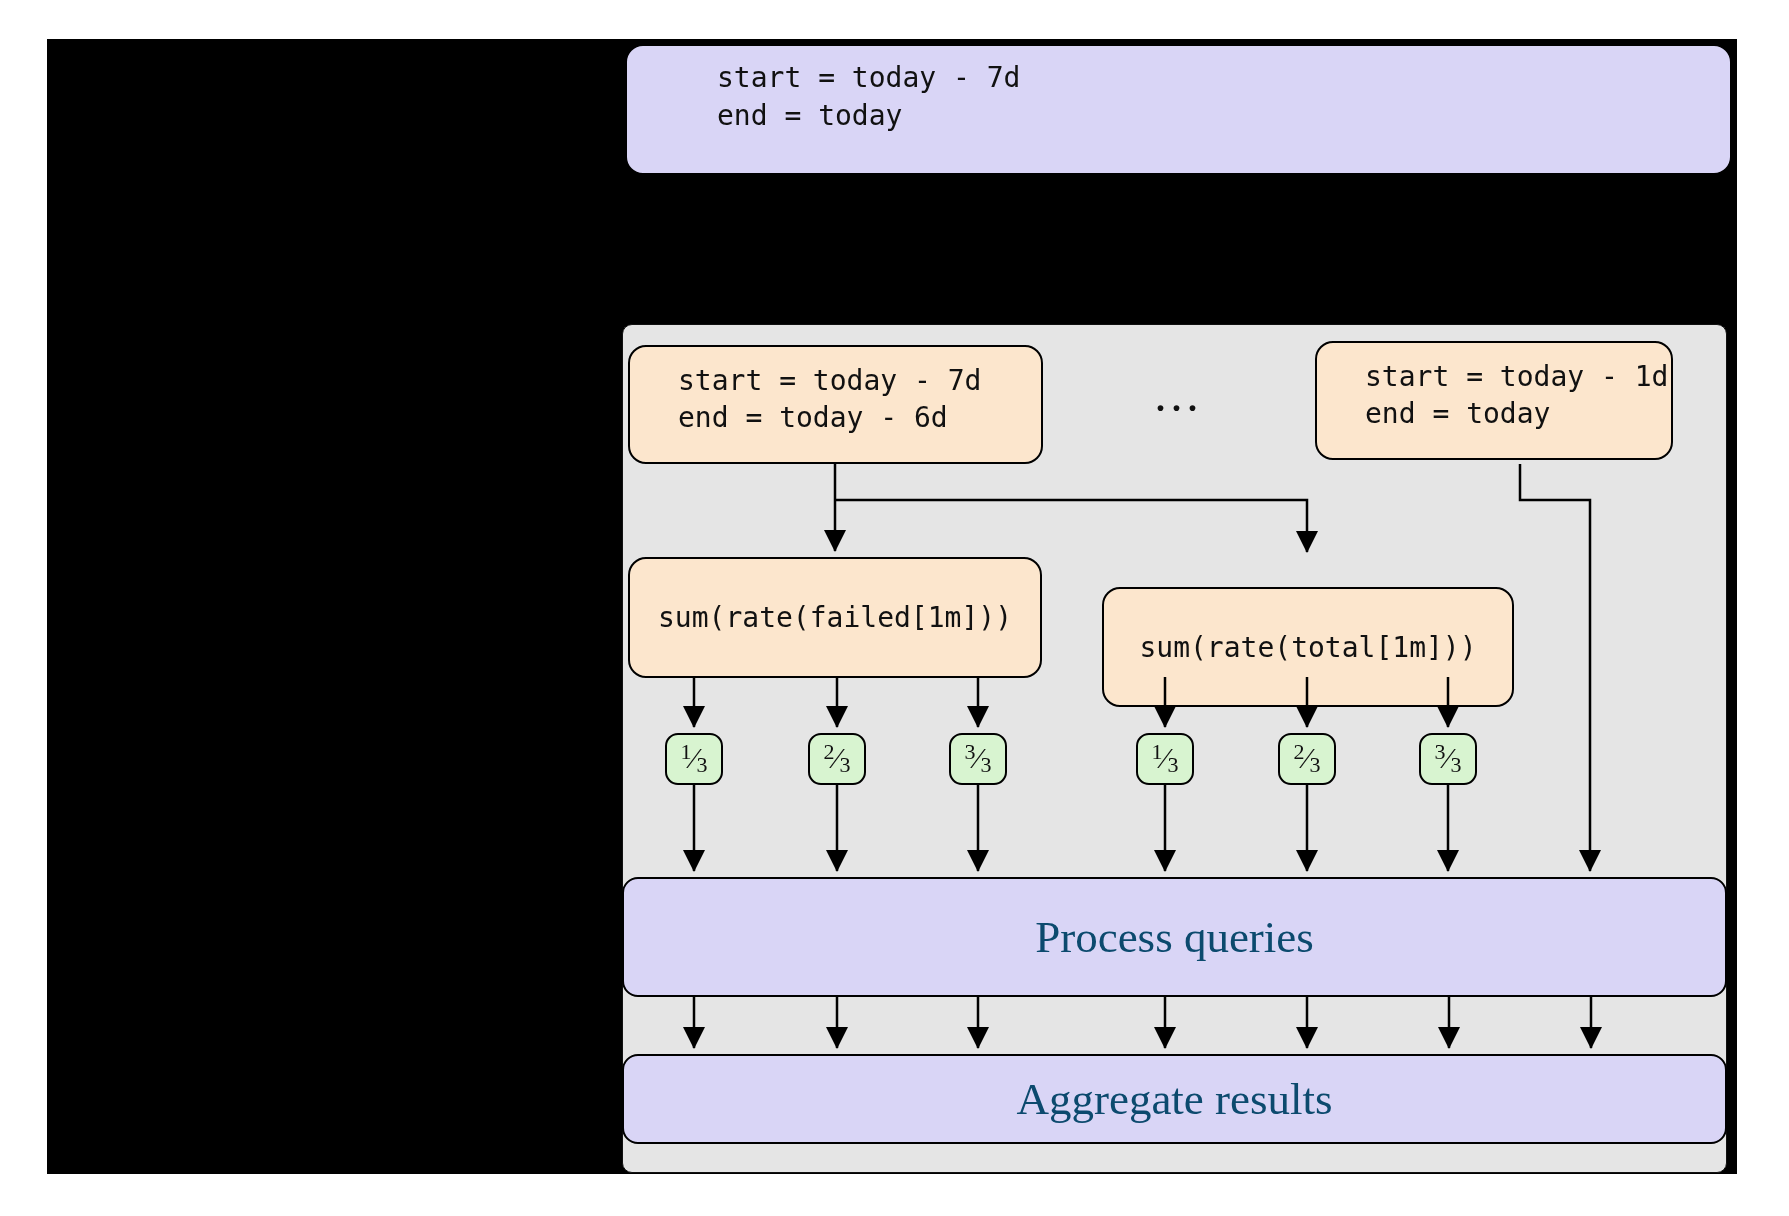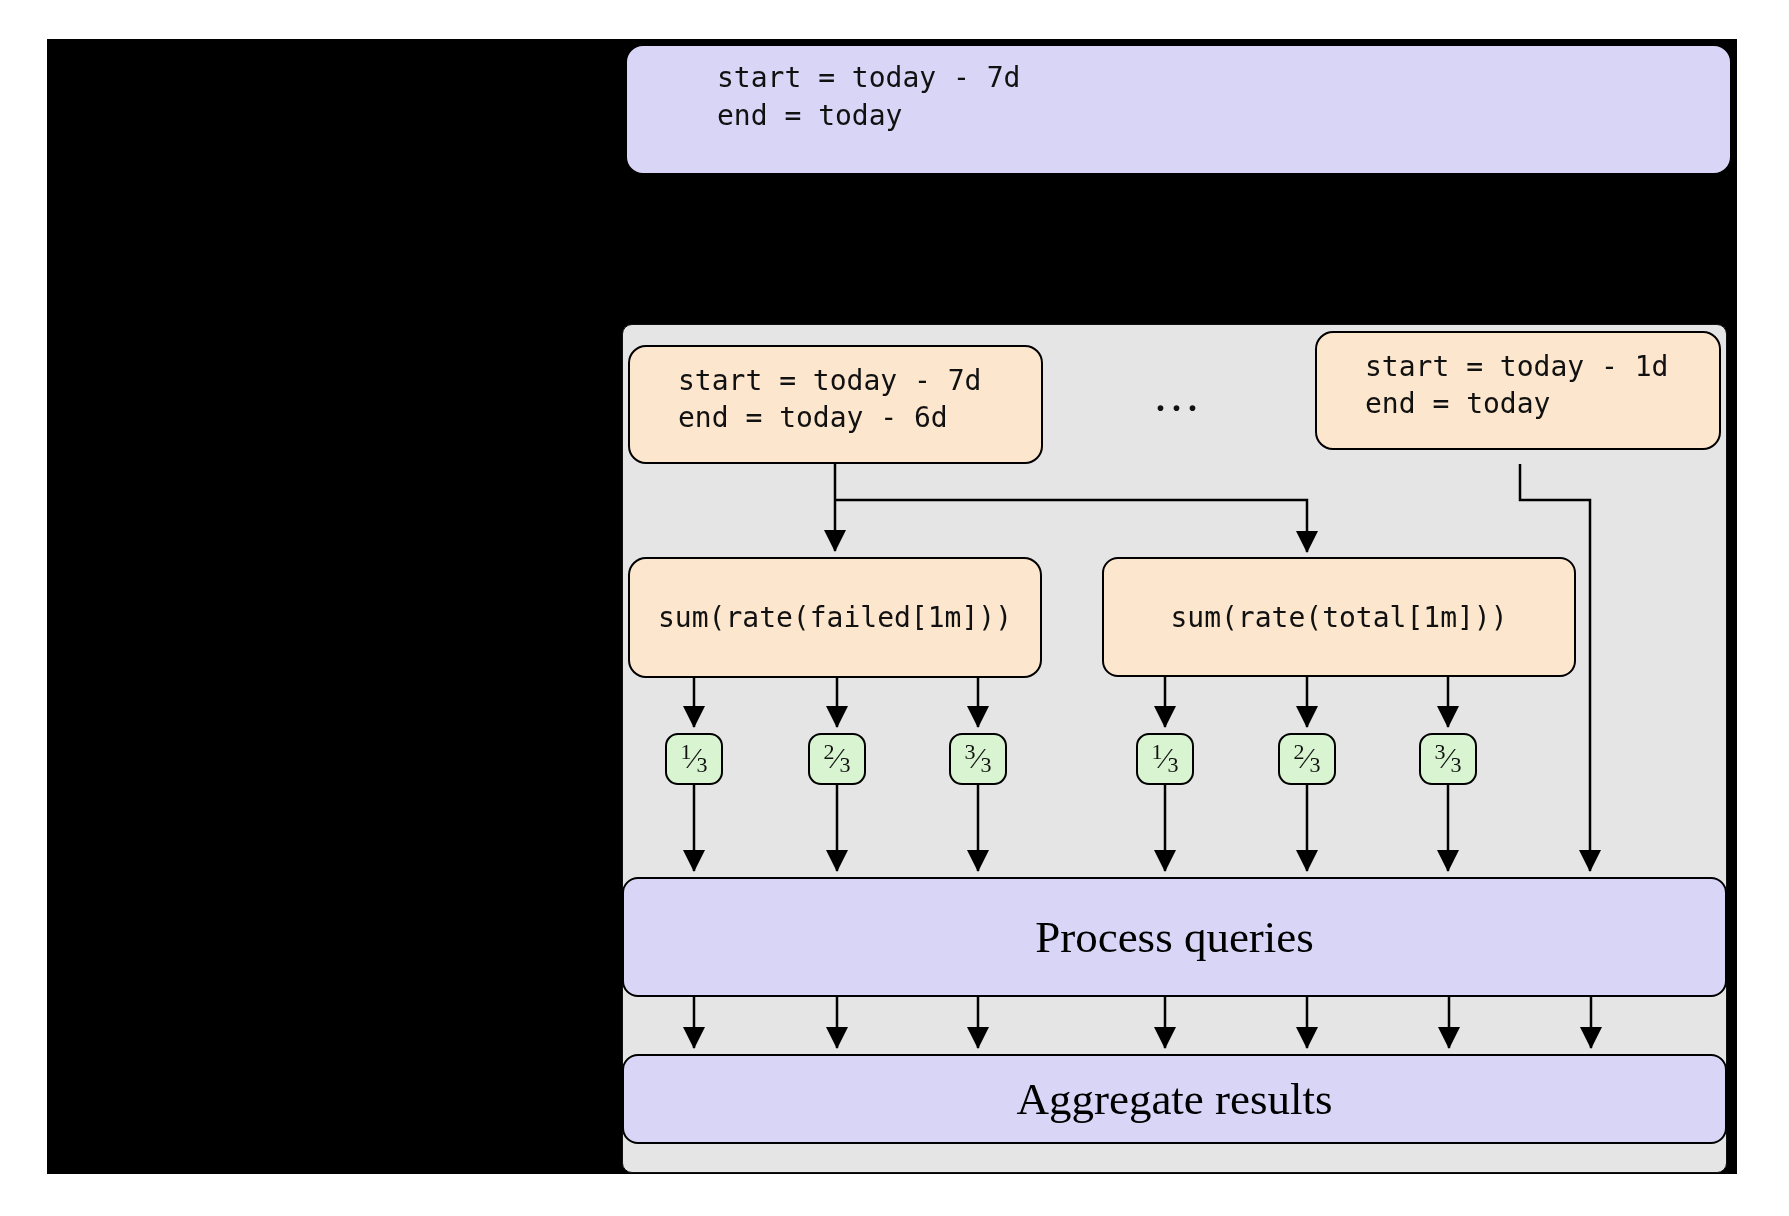--- a/index.html
+++ b/index.html
@@ -44,21 +44,21 @@
     font-family:"Liberation Serif","DejaVu Serif",serif;color:#111;
   }
   .fnum{font-size:22px;position:relative;top:-7px;}
   .fslash{font-size:30px;position:relative;top:-1px;}
   .fden{font-size:22px;position:relative;top:6px;}
   .bar{
     left:622px;width:1105px;
     background:#d9d5f6;border:2.5px solid #000;border-radius:16px;
     display:flex;align-items:center;justify-content:center;
     font-family:"Liberation Serif","DejaVu Serif",serif;
-    font-size:45px;color:#000000;
+    font-size:45px;color:#0c4a6e;
   }
   .bar.process{top:877px;height:120px;}
   .bar.aggregate{top:1054px;height:90px;}
   svg.arrows{left:0;top:0;width:1789px;height:1216px;pointer-events:none;}
   svg.arrows path{stroke:#000;stroke-width:2.5;fill:none;}
 </style>
 </head>
 <body>
 
 <div class="canvas">
@@ -66,24 +66,24 @@
   <div class="abs backdrop"></div>
 
   <div class="abs codebox"><div>start = today - 7d</div><div>end = today</div></div>
 
   <div class="abs panel"></div>
 
   <div class="abs peachbox splitbox" style="left:628px;top:345px;width:415px;height:119px;"><div>start = today - 7d</div><div>end = today - 6d</div></div>
 
   <div class="abs ellipsis">...</div>
 
-  <div class="abs peachbox splitbox" style="left:1315px;top:331px;width:406px;height:119px;border-radius:18px;"><div>start = today - 1d</div><div>end = today</div></div>
+  <div class="abs peachbox splitbox" style="left:1315px;top:341px;width:358px;height:119px;border-radius:18px;"><div>start = today - 1d</div><div>end = today</div></div>
 
   <div class="abs peachbox shardbox" style="left:628px;top:557px;width:414px;height:121px;"><span>sum(rate(failed[1m]))</span></div>
-  <div class="abs peachbox shardbox" style="left:1102px;top:557px;width:474px;height:120px;border-radius:16px;"><span>sum(rate(total[1m]))</span></div>
+  <div class="abs peachbox shardbox" style="left:1102px;top:587px;width:412px;height:120px;"><span>sum(rate(total[1m]))</span></div>
 
   <div class="abs chip" style="left:665px;">
       <span class="fnum">1</span>
       <span class="fslash">⁄</span>
       <span class="fden">3</span>
     </div>
   <div class="abs chip" style="left:808px;">
       <span class="fnum">2</span>
       <span class="fslash">⁄</span>
       <span class="fden">3</span>

